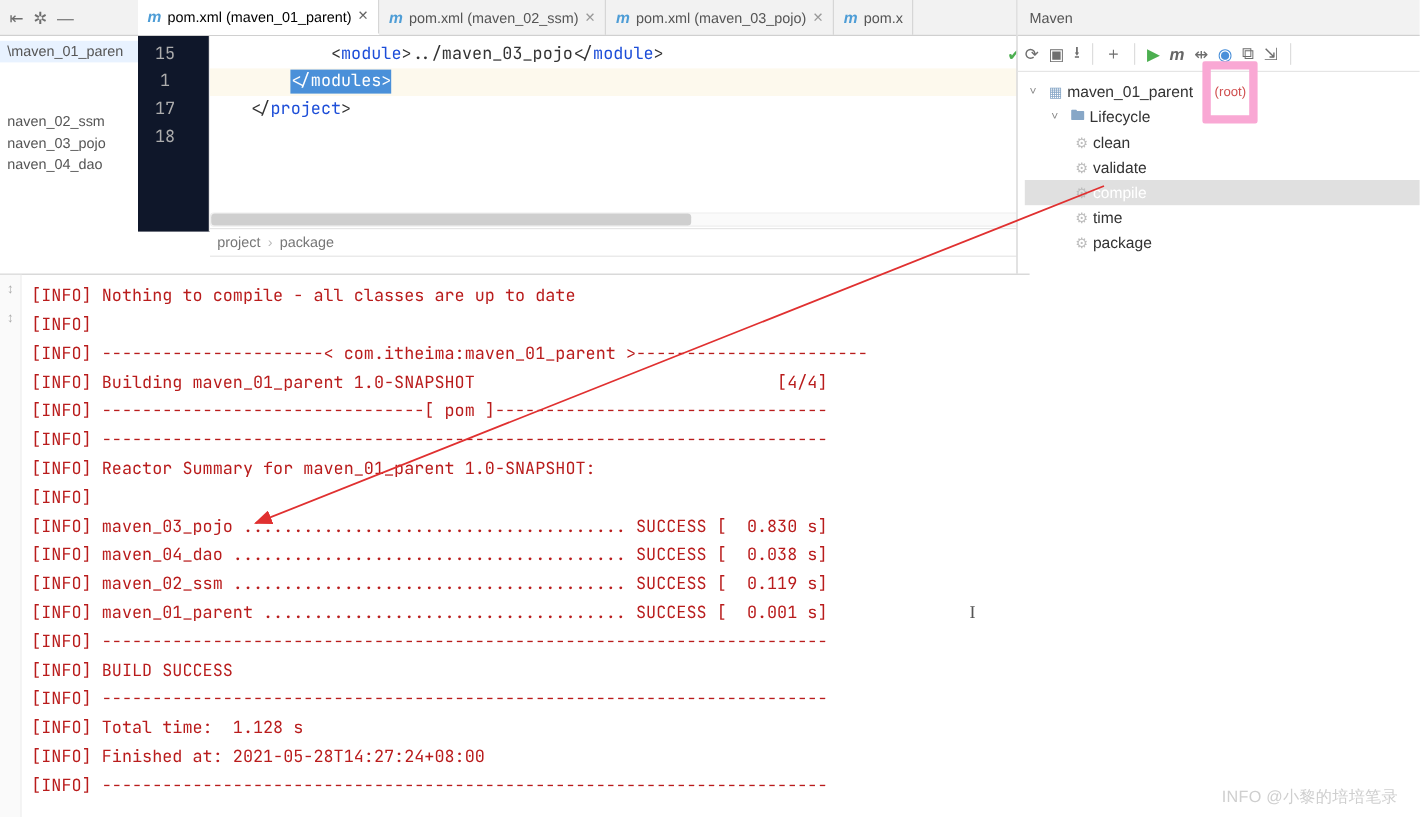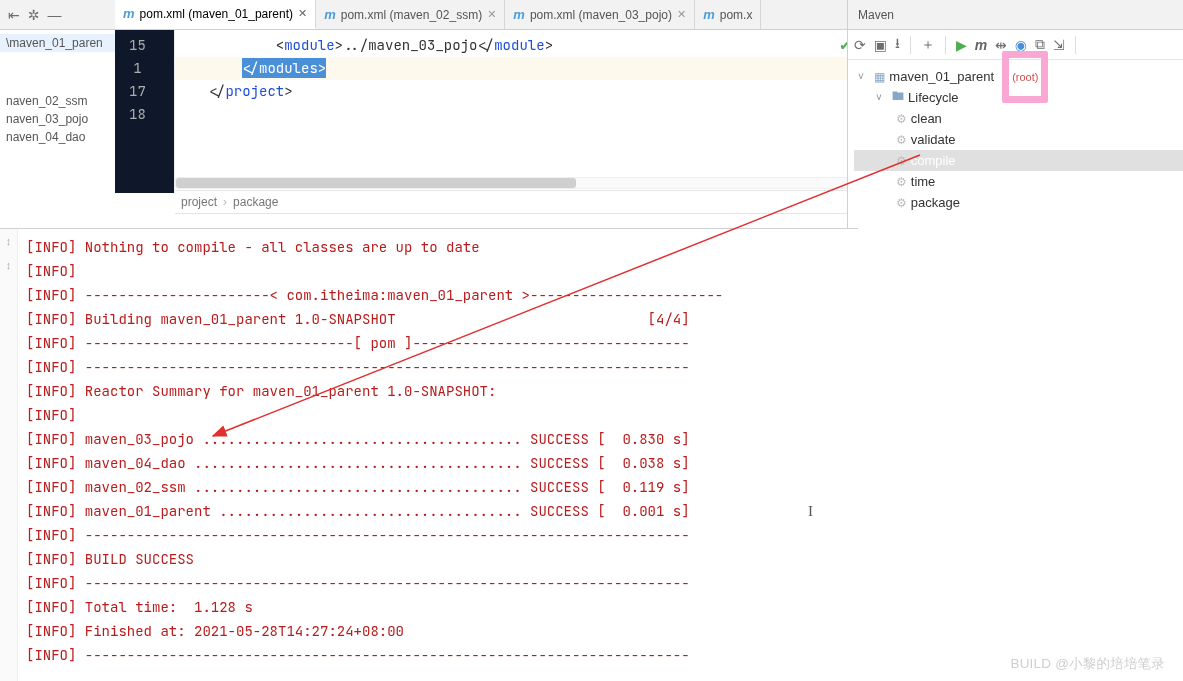--- a/index.html
+++ b/index.html
@@ -217,13 +217,13 @@
 
 <svg class="arrow-overlay">
   <defs>
       <marker id="ah" markerWidth="10" markerHeight="8" refX="9" refY="4" orient="auto">
         <path d="M0,0 L10,4 L0,8 z" fill="#e03030"></path>
       </marker>
     </defs>
   <line x1="920" y1="155" x2="213" y2="436" stroke="#e03030" stroke-width="1.5" marker-end="url(#ah)"></line>
 </svg>
 
-<div class="wm">BUILD @小黎的培培笔录</div>
+<div class="wm">INFO @小黎的培培笔录</div>
 
 </body></html>

